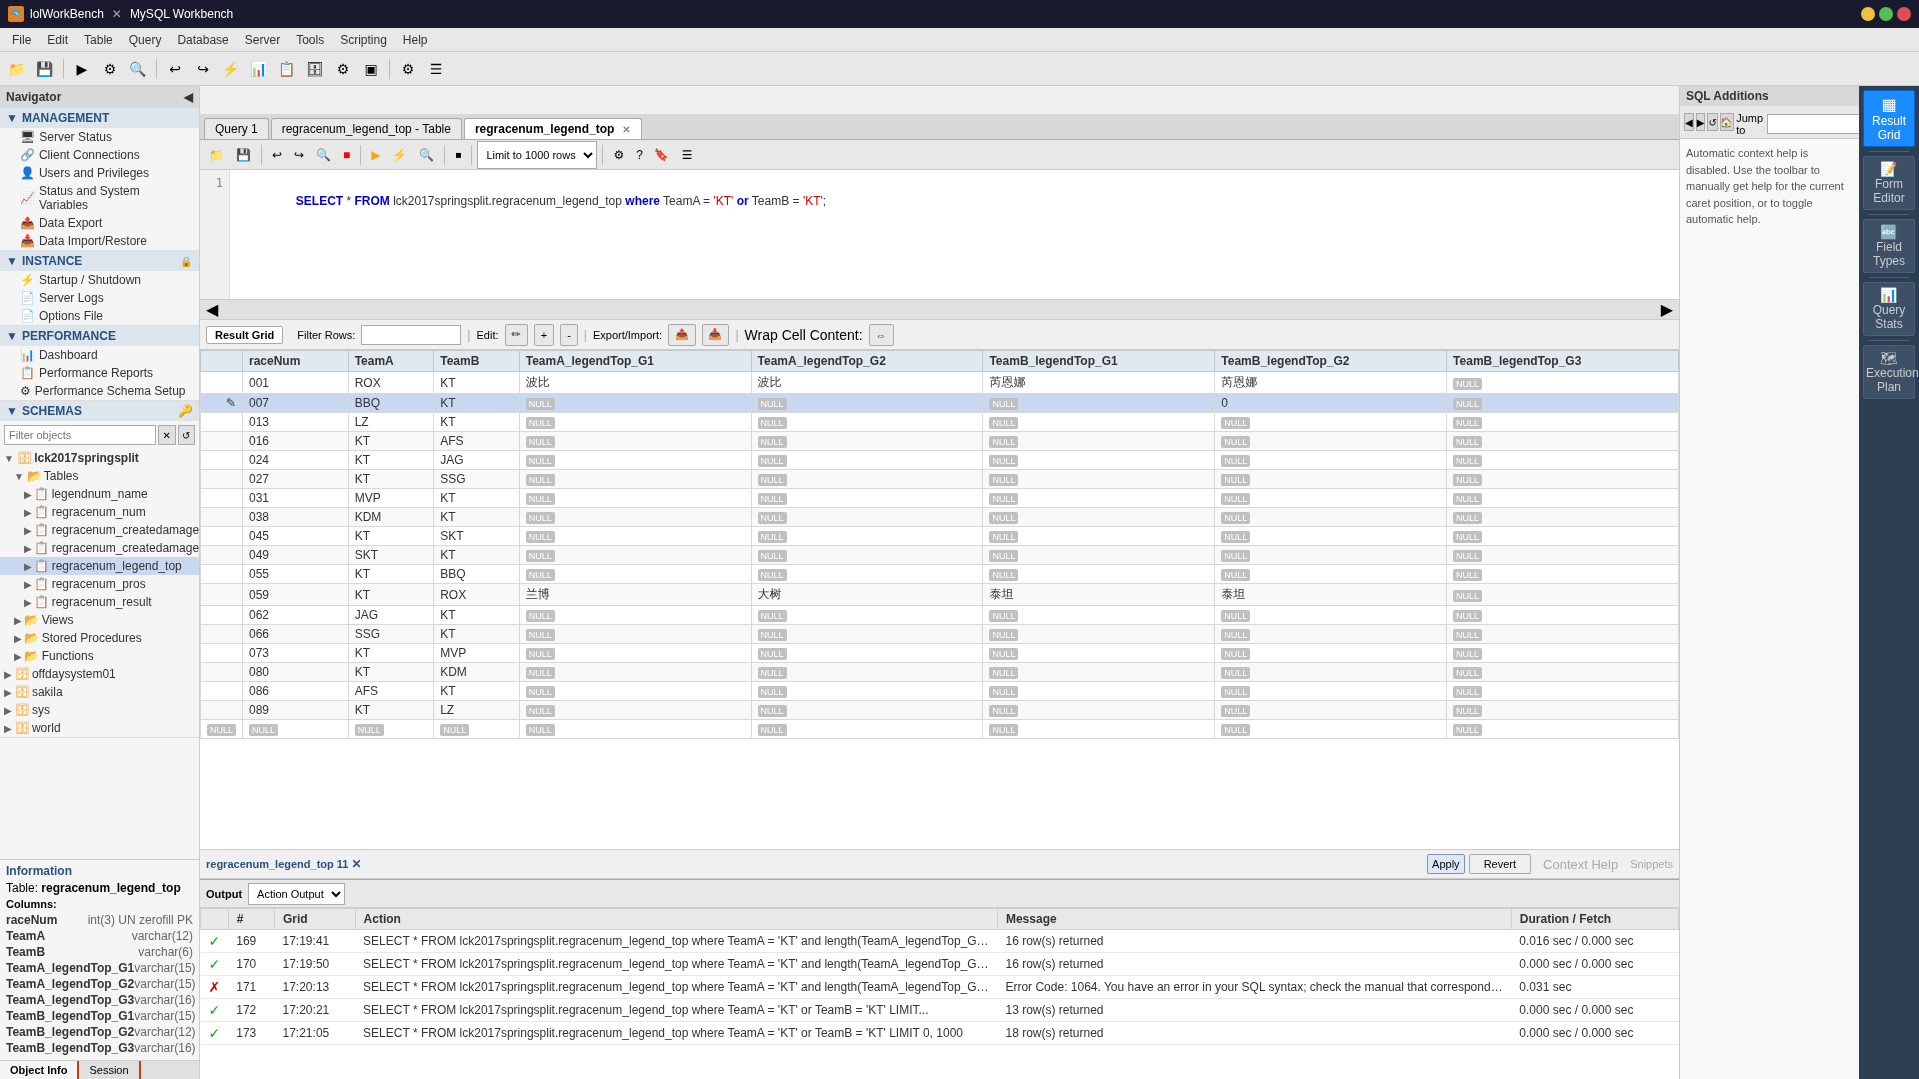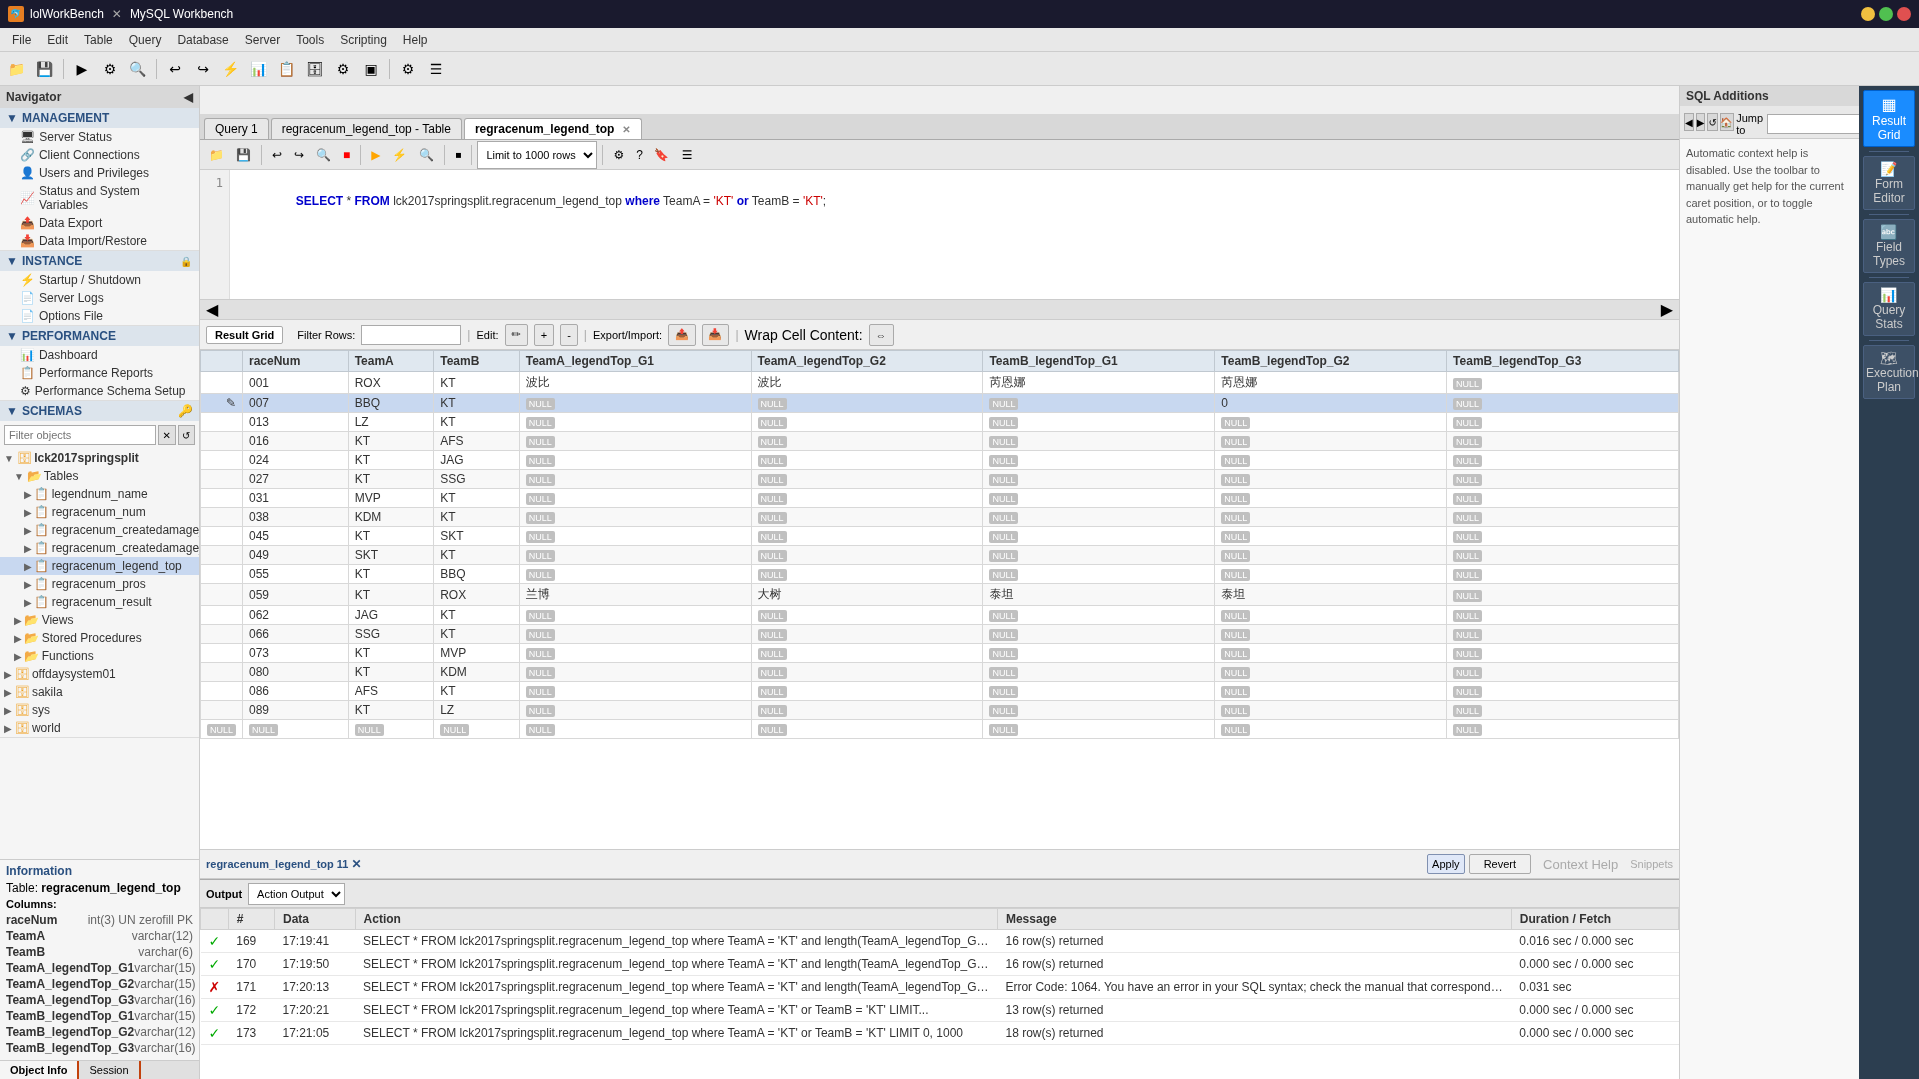--- a/index.html
+++ b/index.html
@@ -725,21 +725,21 @@
         <select id="output-select">
           <option>Action Output</option>
         </select>
       </div>
       <div id="output-content">
         <table>
           <thead>
             <tr>
               <th style="width:20px;"></th>
               <th>#</th>
-              <th>Data</th>
+              <th>Grid</th>
               <th>Action</th>
               <th>Message</th>
               <th>Duration / Fetch</th>
             </tr>
           </thead>
           <tbody id="output-tbody">
           <tr>
                 <td><span class="output-icon-ok">✓</span></td>
                 <td>169</td>
                 <td>17:19:41</td>

